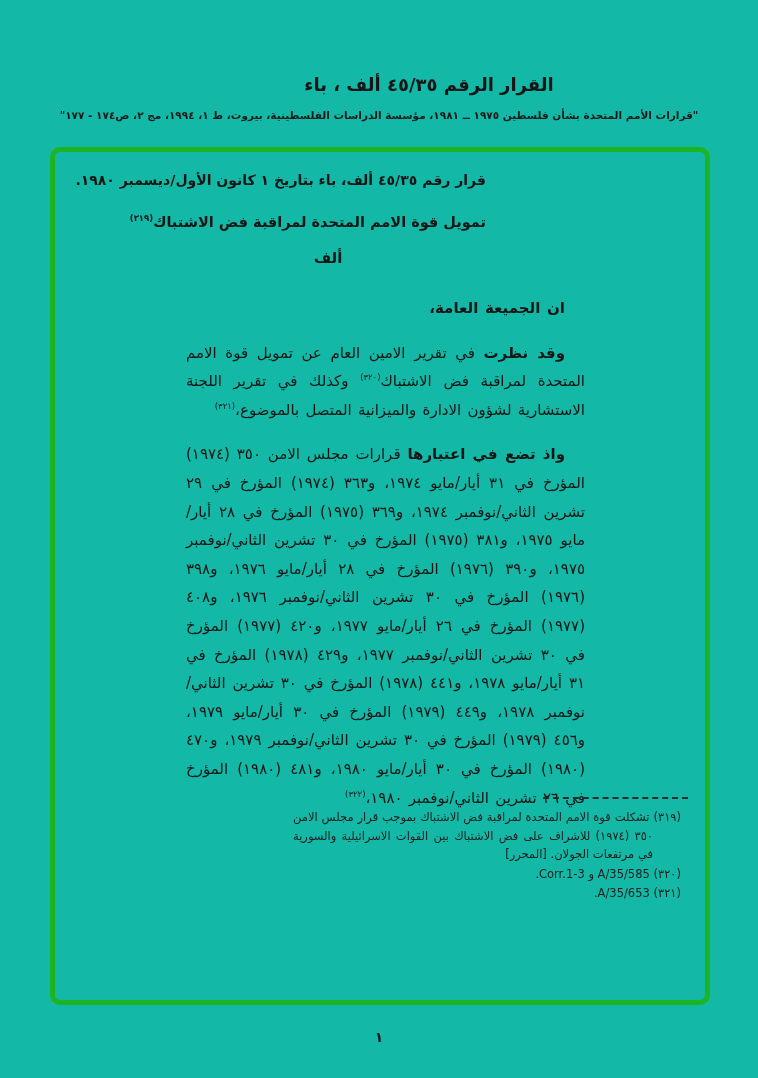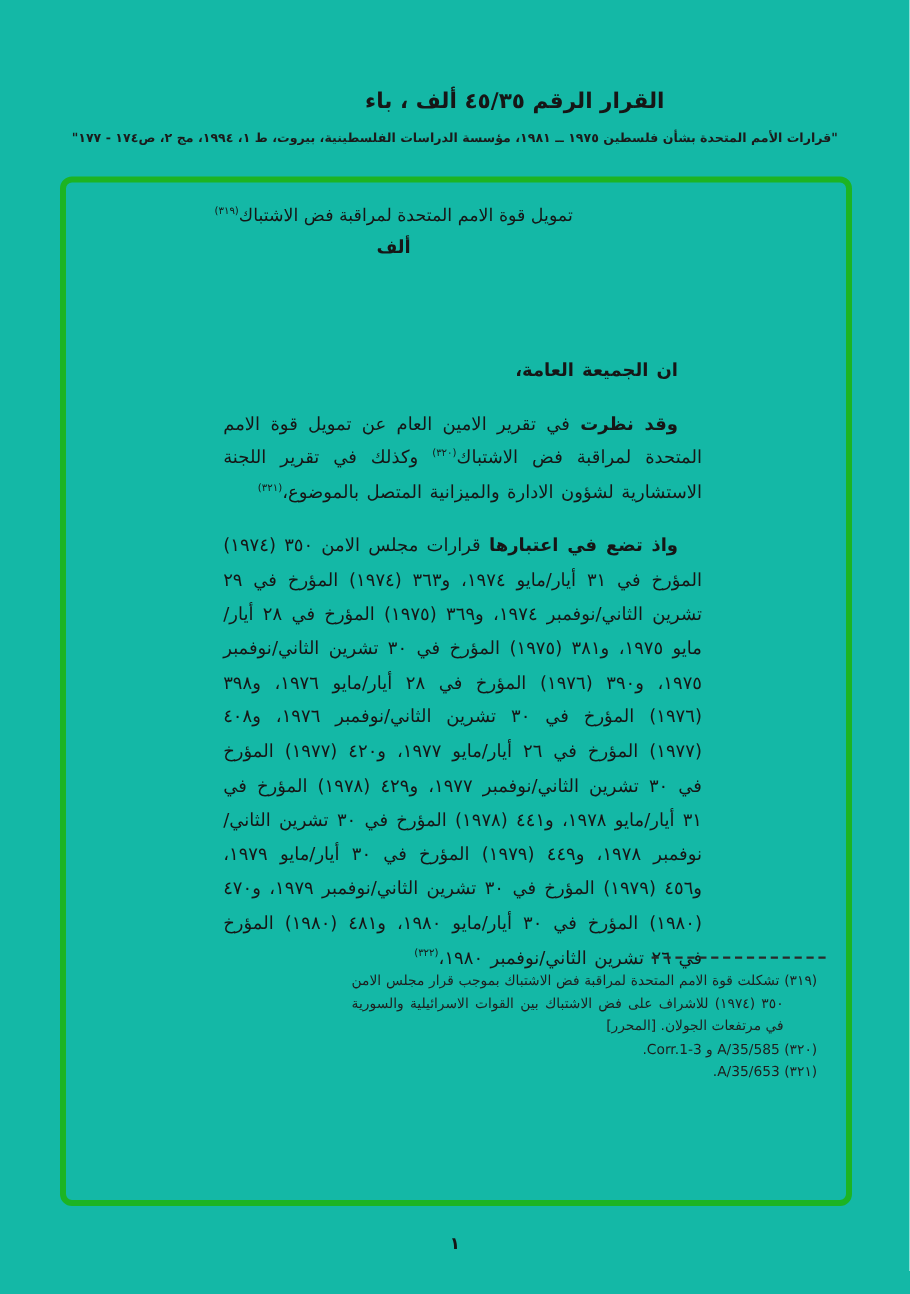--- a/index.html
+++ b/index.html
@@ -27,22 +27,22 @@
     width:650px; height:848px;
     border:5px solid #1cb423;
     border-radius:10px;
   }
   .frame-inner { position:relative; width:100%; height:100%; }
   .heading-block {
     position:absolute; top:16px; left:115px; width:316px;
     text-align:center;
   }
   .heading-line1 { font-size:14px; font-weight:bold; white-space:nowrap; line-height:24px; }
-  .heading-line2 { font-size:14.5px; font-weight:normal; white-space:nowrap; margin-top:4px; }
-  .section-label { font-size:15px; font-weight:bold; margin-top:9px; }
+  .heading-line2 { font-size:14.5px; font-weight:bold; white-space:nowrap; margin-top:22px; }
+  .section-label { font-size:15px; font-weight:bold; margin-top:19px; }
   sup { font-size:8.5px; line-height:0; vertical-align:super; }
   .body-text {
     position:absolute; top:126px; left:115px; width:431px;
     font-size:15px; line-height:28.6px;
     text-align:justify; word-spacing:1.5px;
   }
   .body-text p { margin:16px; text-indent:20px; }
   .b { font-weight:bold; }
   .fn-separator {
     position:absolute; top:645px; left:488px; width:145px;
@@ -66,20 +66,21 @@
 <div class="page">
 
   <div class="doc-title">القرار الرقم  ٤٥/٣٥ ألف ، باء</div>
 
   <div class="source-citation">"قرارات الأمم المتحدة بشأن فلسطين ١٩٧٥ ــ ١٩٨١، مؤسسة الدراسات الفلسطينية، بيروت، ط ١، ١٩٩٤، مج ٢، ص١٧٤ - ١٧٧"</div>
 
   <div class="frame" style="border-color: rgb(28, 180, 35);">
     <div class="frame-inner">
 
       <div class="heading-block">
+        <div class="heading-line1">قرار رقم ٤٥/٣٥ ألف، باء بتاريخ ١ كانون الأول/ديسمبر ١٩٨٠.</div>
         <div class="heading-line2"><span>تمويل قوة الامم المتحدة لمراقبة فض الاشتباك</span><sup>(٣١٩)</sup></div>
         <div class="section-label">ألف</div>
       </div>
 
       <div class="body-text">
         <p><span class="b">ان الجميعة العامة،</span></p>
         <p><span class="b">وقد نظرت</span><span> في تقرير الامين العام عن تمويل قوة الامم المتحدة لمراقبة فض الاشتباك</span><sup>(٣٢٠)</sup><span> وكذلك في تقرير اللجنة الاستشارية لشؤون الادارة والميزانية المتصل بالموضوع،</span><sup>(٣٢١)</sup></p>
         <p><span class="b">واذ تضع في اعتبارها</span><span> قرارات مجلس الامن ٣٥٠ (١٩٧٤) المؤرخ في ٣١ أيار/مايو ١٩٧٤، و٣٦٣ (١٩٧٤) المؤرخ في ٢٩ تشرين الثاني/نوفمبر ١٩٧٤، و٣٦٩ (١٩٧٥) المؤرخ في ٢٨ أيار/مايو ١٩٧٥، و٣٨١ (١٩٧٥) المؤرخ في ٣٠ تشرين الثاني/نوفمبر ١٩٧٥، و٣٩٠ (١٩٧٦) المؤرخ في ٢٨ أيار/مايو ١٩٧٦، و٣٩٨ (١٩٧٦) المؤرخ في ٣٠ تشرين الثاني/نوفمبر ١٩٧٦، و٤٠٨ (١٩٧٧) المؤرخ في ٢٦ أيار/مايو ١٩٧٧، و٤٢٠ (١٩٧٧) المؤرخ في ٣٠ تشرين الثاني/نوفمبر ١٩٧٧، و٤٢٩ (١٩٧٨) المؤرخ في ٣١ أيار/مايو ١٩٧٨، و٤٤١ (١٩٧٨) المؤرخ في ٣٠ تشرين الثاني/نوفمبر ١٩٧٨، و٤٤٩ (١٩٧٩) المؤرخ في ٣٠ أيار/مايو ١٩٧٩، و٤٥٦ (١٩٧٩) المؤرخ في ٣٠ تشرين الثاني/نوفمبر ١٩٧٩، و٤٧٠ (١٩٨٠) المؤرخ في ٣٠ أيار/مايو ١٩٨٠، و٤٨١ (١٩٨٠) المؤرخ في ٢٦ تشرين الثاني/نوفمبر ١٩٨٠،</span><sup>(٣٢٢)</sup></p>
       </div>
 

